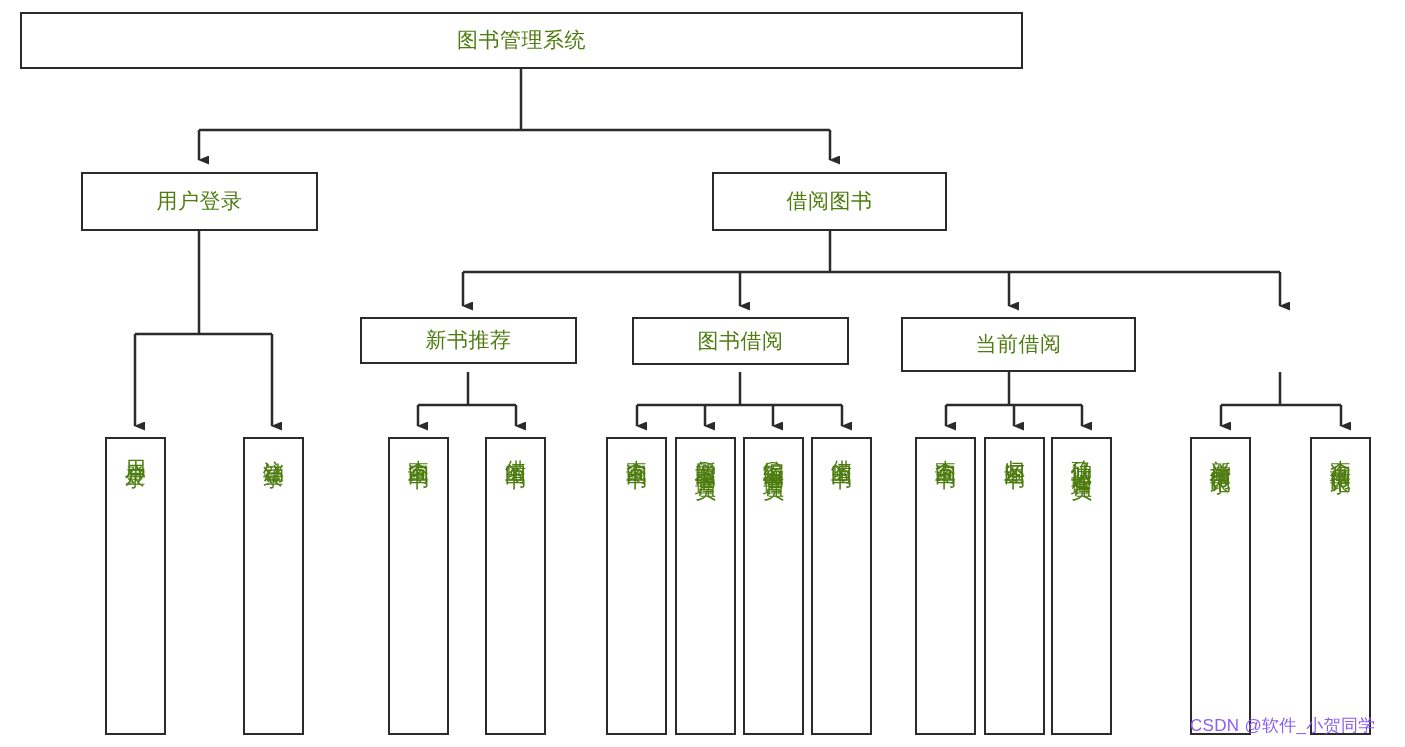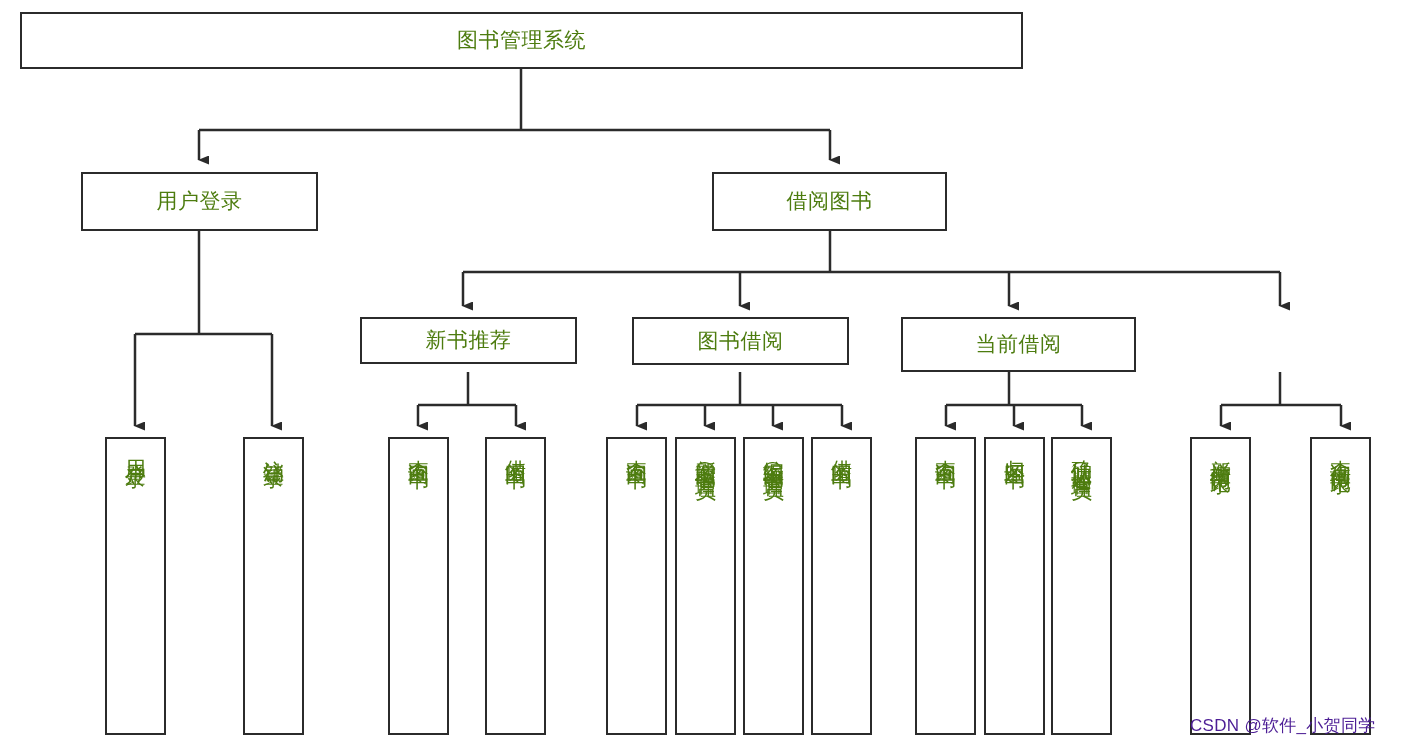--- a/index.html
+++ b/index.html
@@ -55,21 +55,21 @@
     font-size: 21px;
     letter-spacing: 3px;
     line-height: 1.05;
     white-space: nowrap;
   }
   .watermark {
     position: absolute;
     left: 1190px;
     top: 714px;
     font-size: 17px;
-    color: #4c1d95;
+    color: #8b5cf6;
     white-space: nowrap;
     letter-spacing: 0.3px;
     pointer-events: none;
   }
 </style>
 </head>
 <body>
 
 <div id="diagram-root">
 

